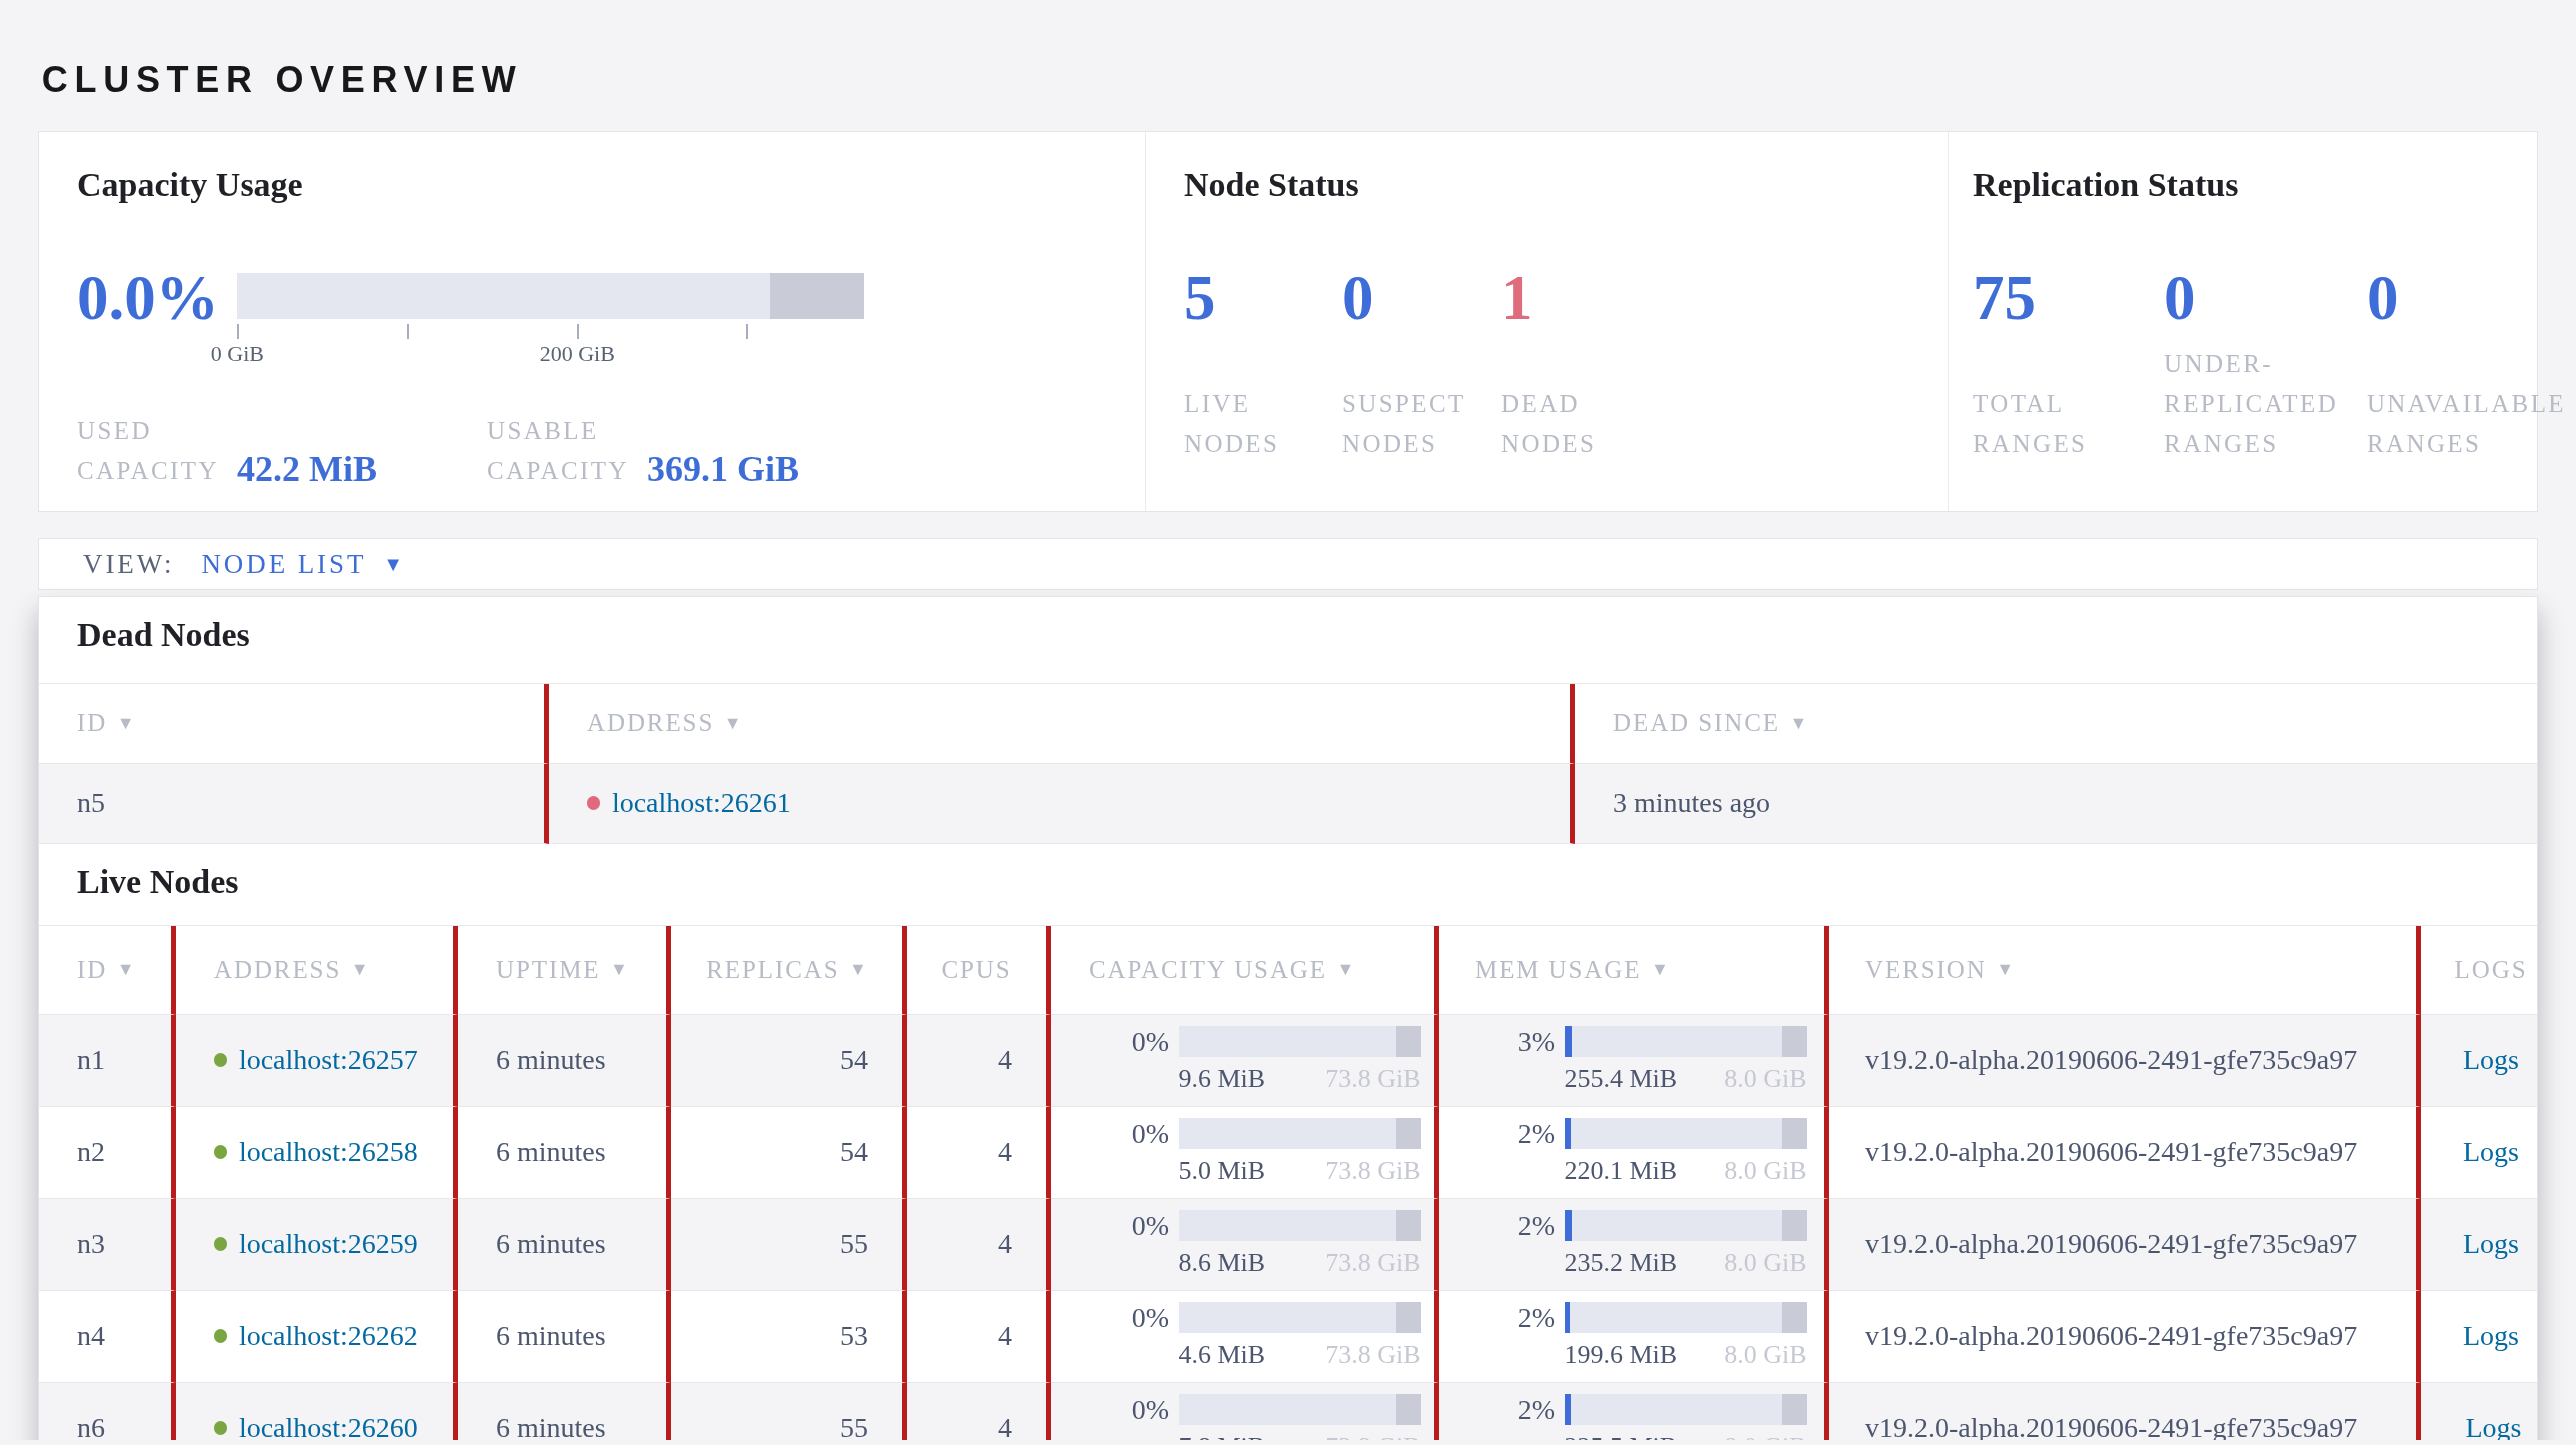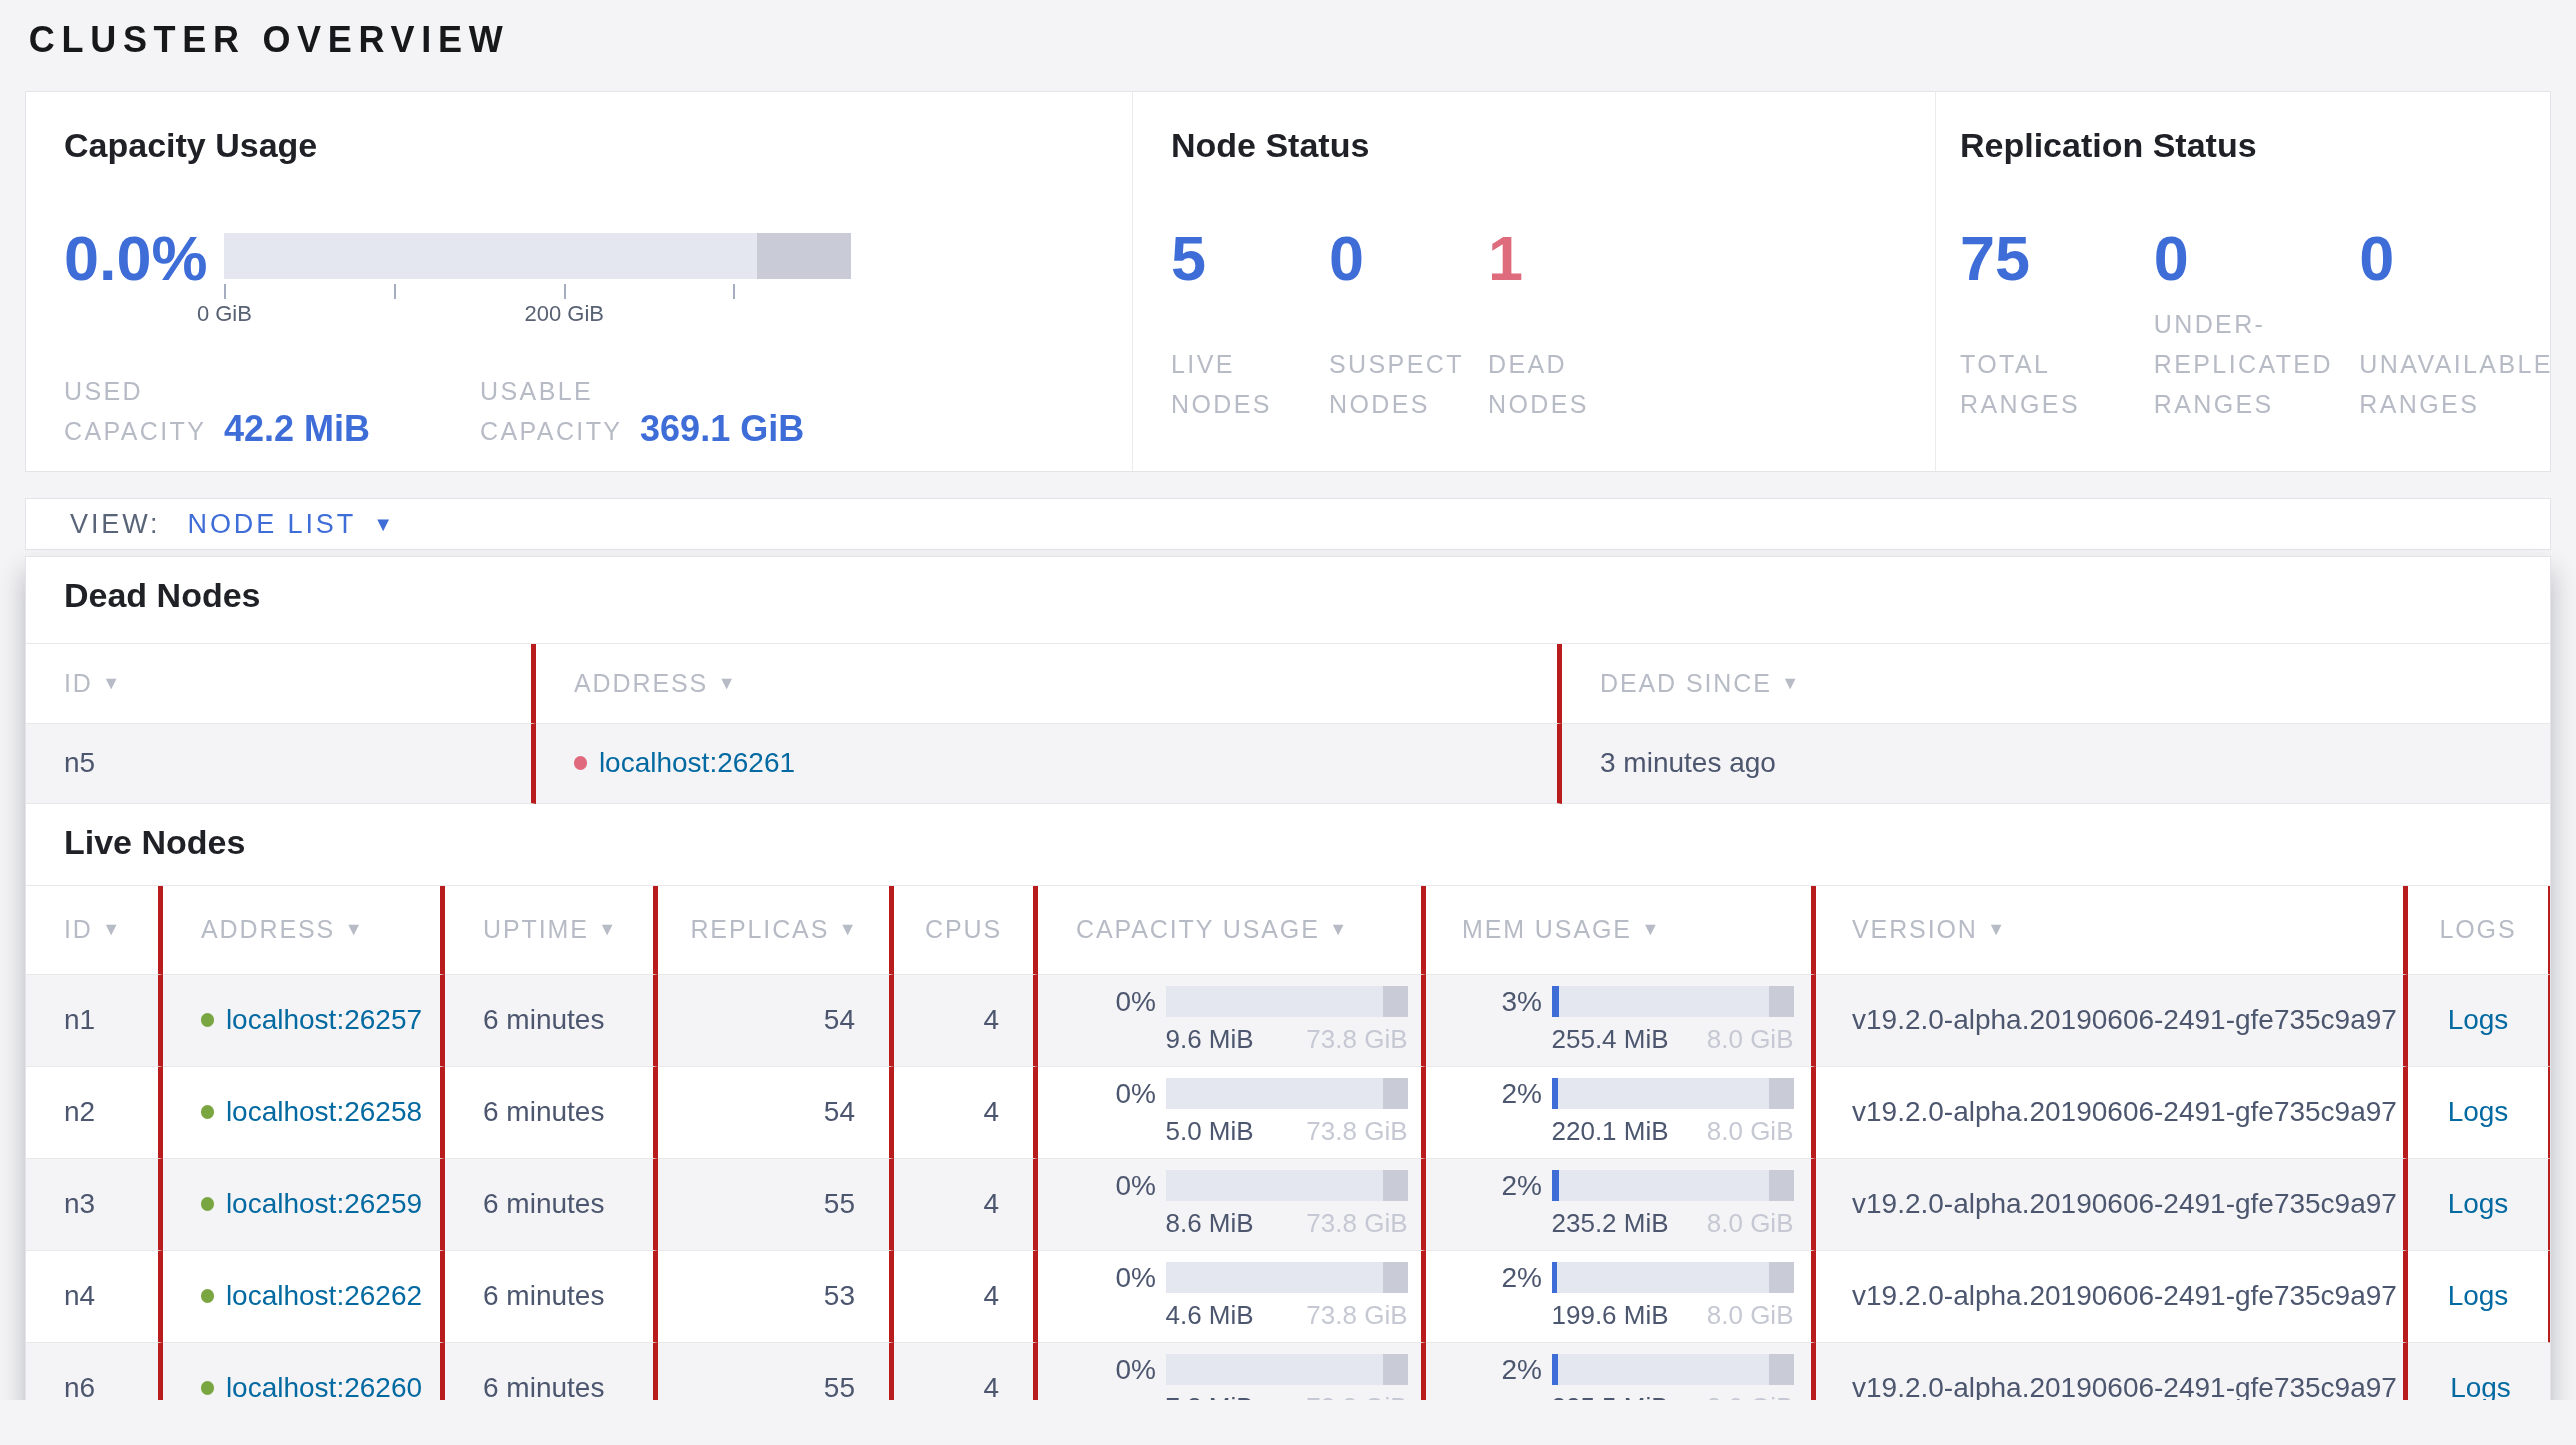--- a/index.html
+++ b/index.html
@@ -1,30 +1,30 @@
 <!DOCTYPE html>
 <html><head>
 <meta charset="utf-8">
 <style>
   * { margin:0; padding:0; box-sizing:border-box; }
   html,body { width:2576px; height:1446px; }
   body {
     font-family:"Liberation Sans","DejaVu Sans",sans-serif;
     background:#f4f4f6; color:#4c566e; overflow:hidden;
   }
-  .page { width:2576px; height:1400px; padding:0 25px; overflow:hidden; position:relative; }
+  .page { width:2576px; height:1400px; padding:0 38px; overflow:hidden; position:relative;margin-top:40px; }
 
   
   .page-title {
     margin:19px 0 0 3.8px; font-size:36px; line-height:42px; font-weight:700;
     letter-spacing:6.7px; color:#17181a;
   }
 
   
-  .card { background:#fff; border:1px solid #e3e4e8; }
+  .card { background:#fff; border:1px solid #e3e4e8;font-family:Liberation Serif, serif; }
   .summary-card {
     margin-top:30px; height:381px; display:grid;
     grid-template-columns:1106px 803px 618px;
   }
   .summary-cell { padding:34px 0 0 38px; }
   .summary-cell + .summary-cell { border-left:1px solid #ebebee; }
   .summary-cell.repl { padding-left:24px; }
   .section-title { font-size:34px; line-height:38px; font-weight:700; color:#1f2126; }
 
   

